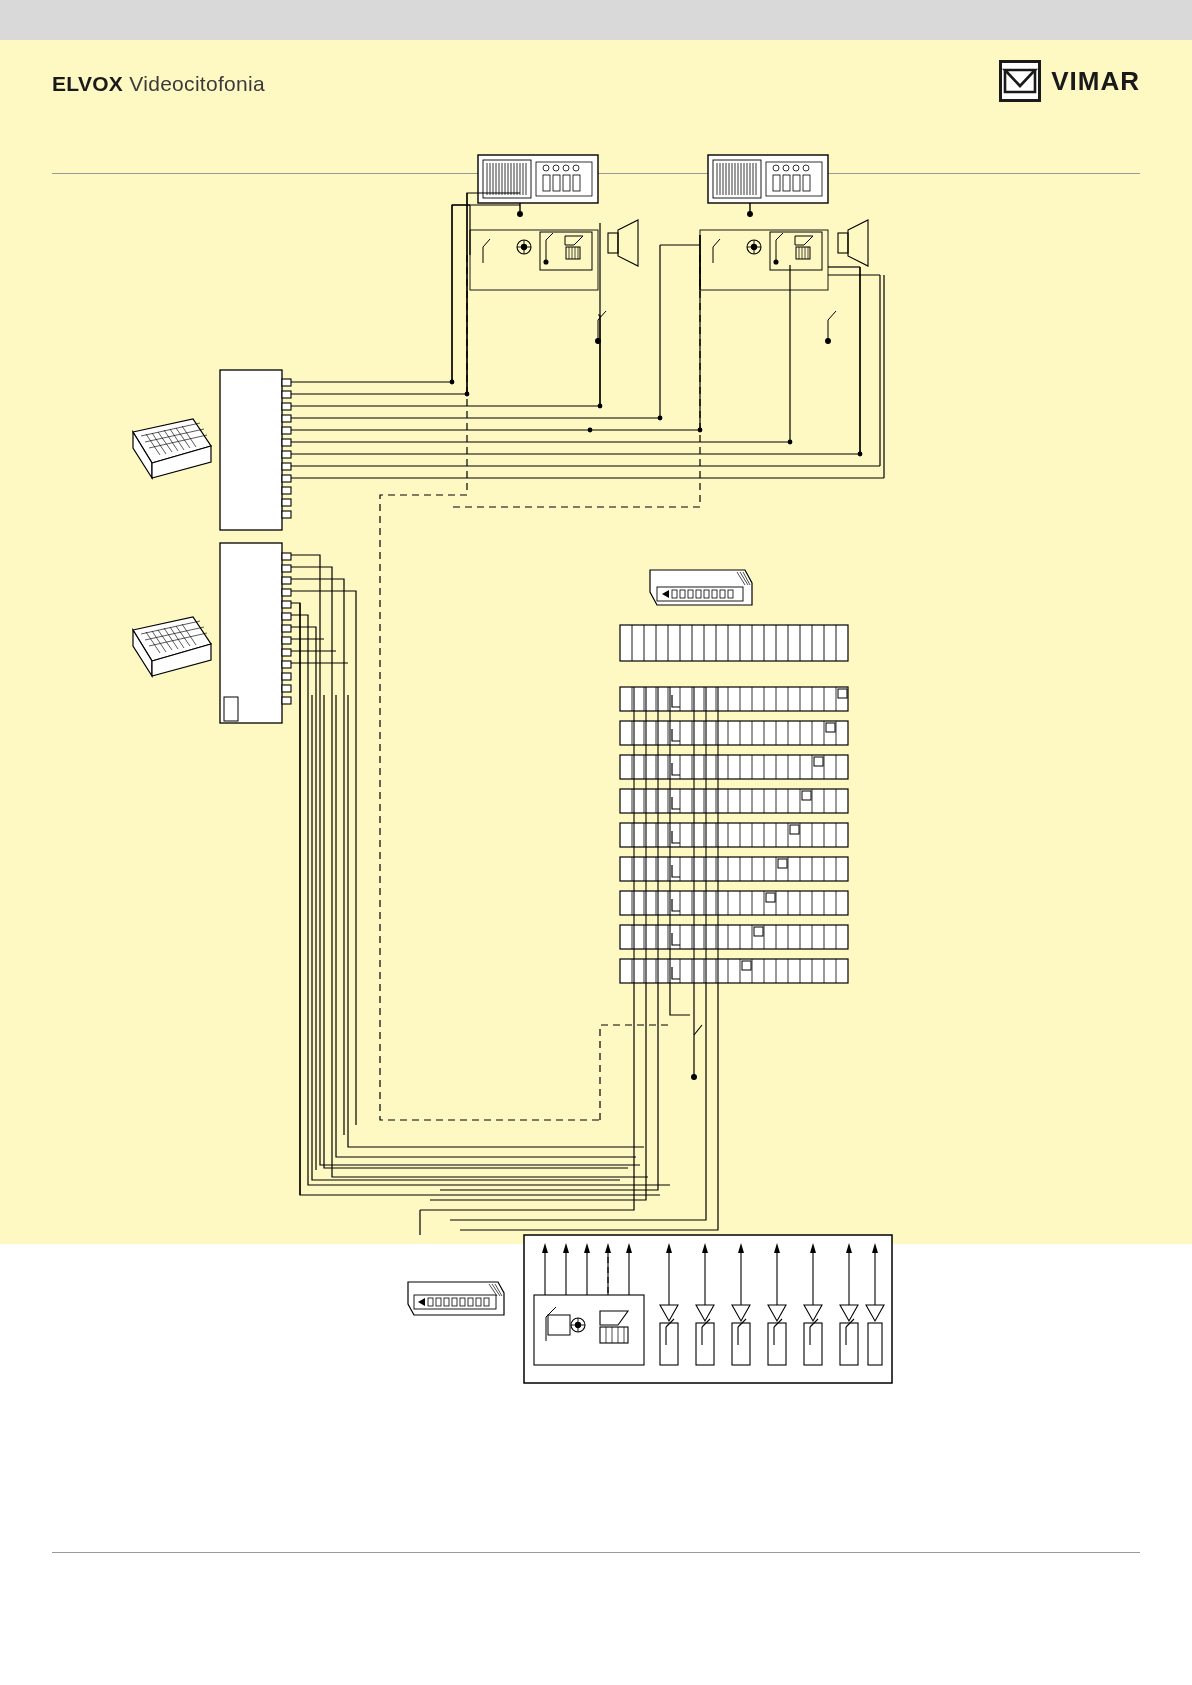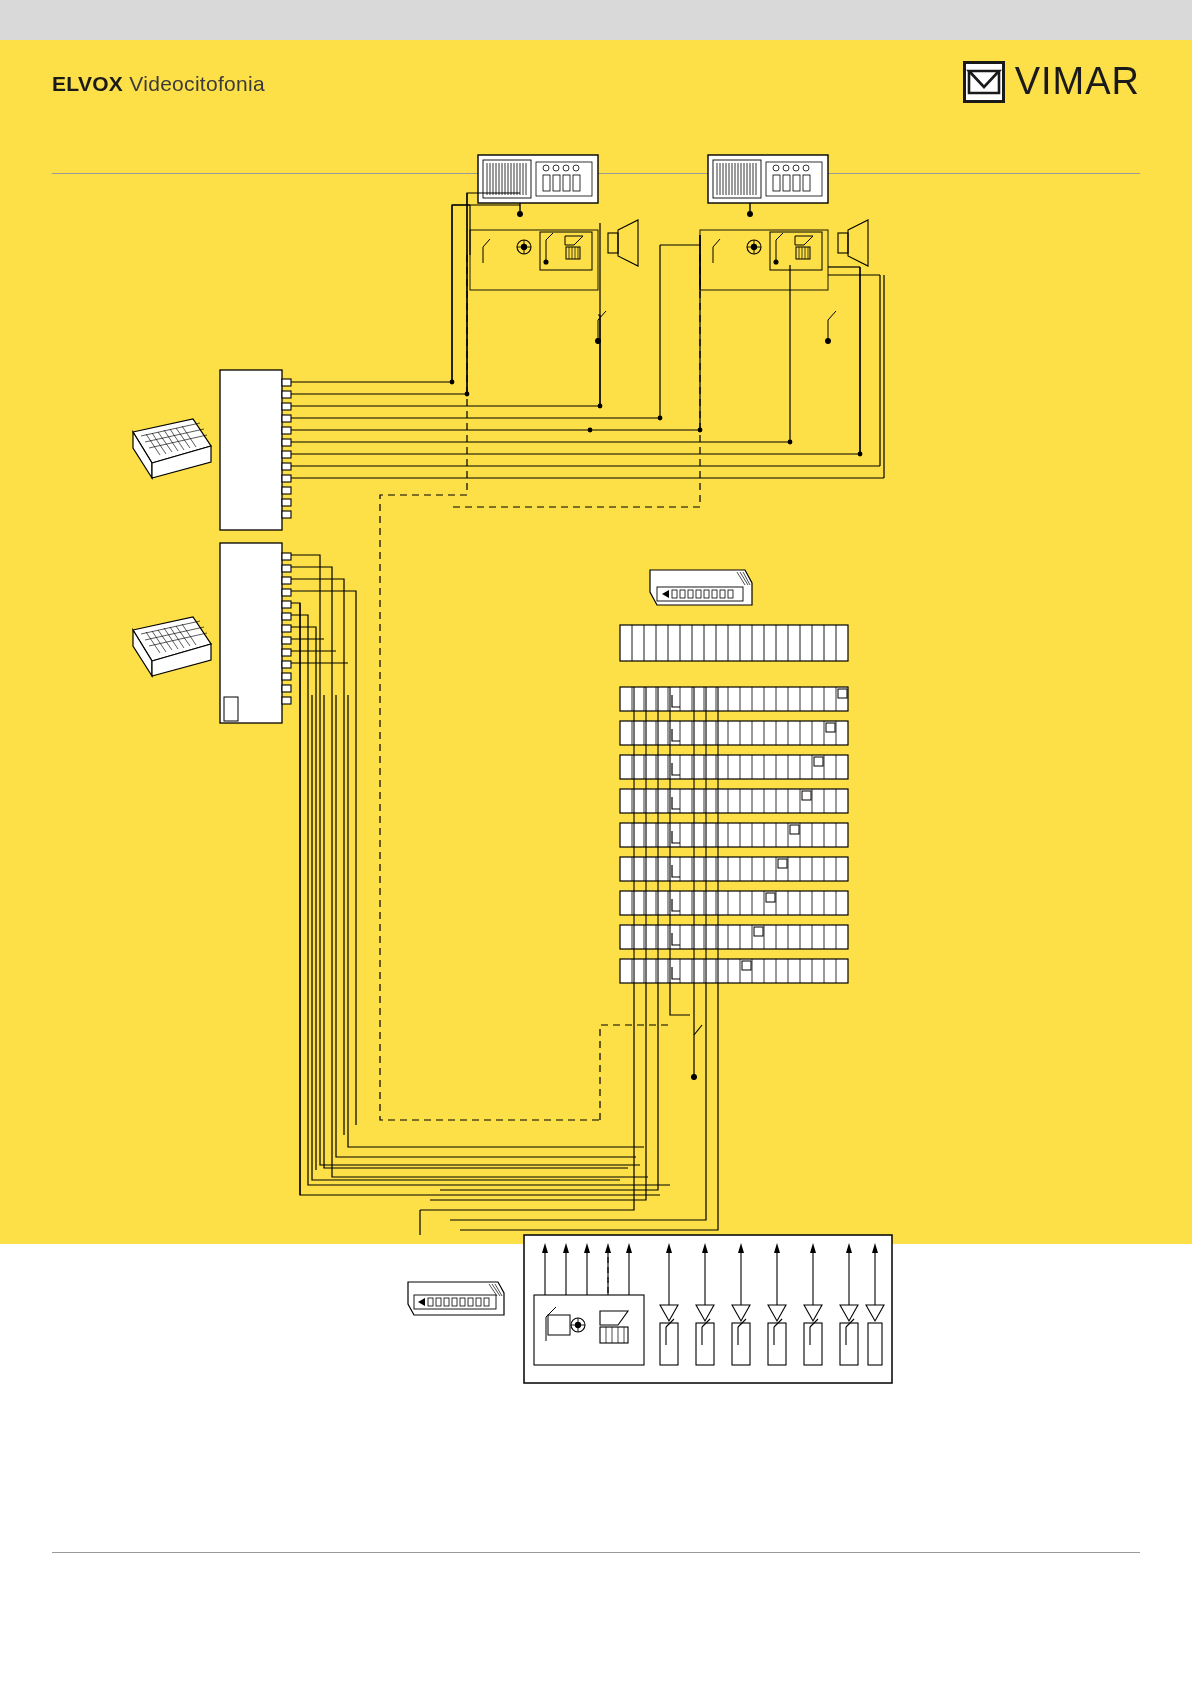--- a/index.html
+++ b/index.html
@@ -11,21 +11,21 @@
     font-family: "Liberation Sans", sans-serif;
     width: 1192px;
     height: 1685px;
     position: relative;
     overflow: hidden;
   }
   #page {
     position: relative;
     width: 1192px;
     height: 1244px;
-    background: #fde047;
+    background: #fef9c3;
   }
   
   .top-band {
     position: absolute;
     left: 0;
     top: 0;
     width: 1192px;
     height: 40px;
     background: #d9d9d9;
   }
@@ -63,22 +63,22 @@
   }
   .logo-mark {
     width: 42px;
     height: 42px;
     border: 2px solid #1a1a1a;
     position: relative;
     box-sizing: border-box;
   }
   .logo-mark svg { display: block; }
   .logo-text {
-    font-size: 38px;
-    font-weight: normal;
+    font-size: 26px;
+    font-weight: bold;
     letter-spacing: 1px;
     color: #1a1a1a;
   }
   .rule {
     position: absolute;
     left: 52px;
     width: 1088px;
     height: 1px;
     background: #9a9a9a;
   }

